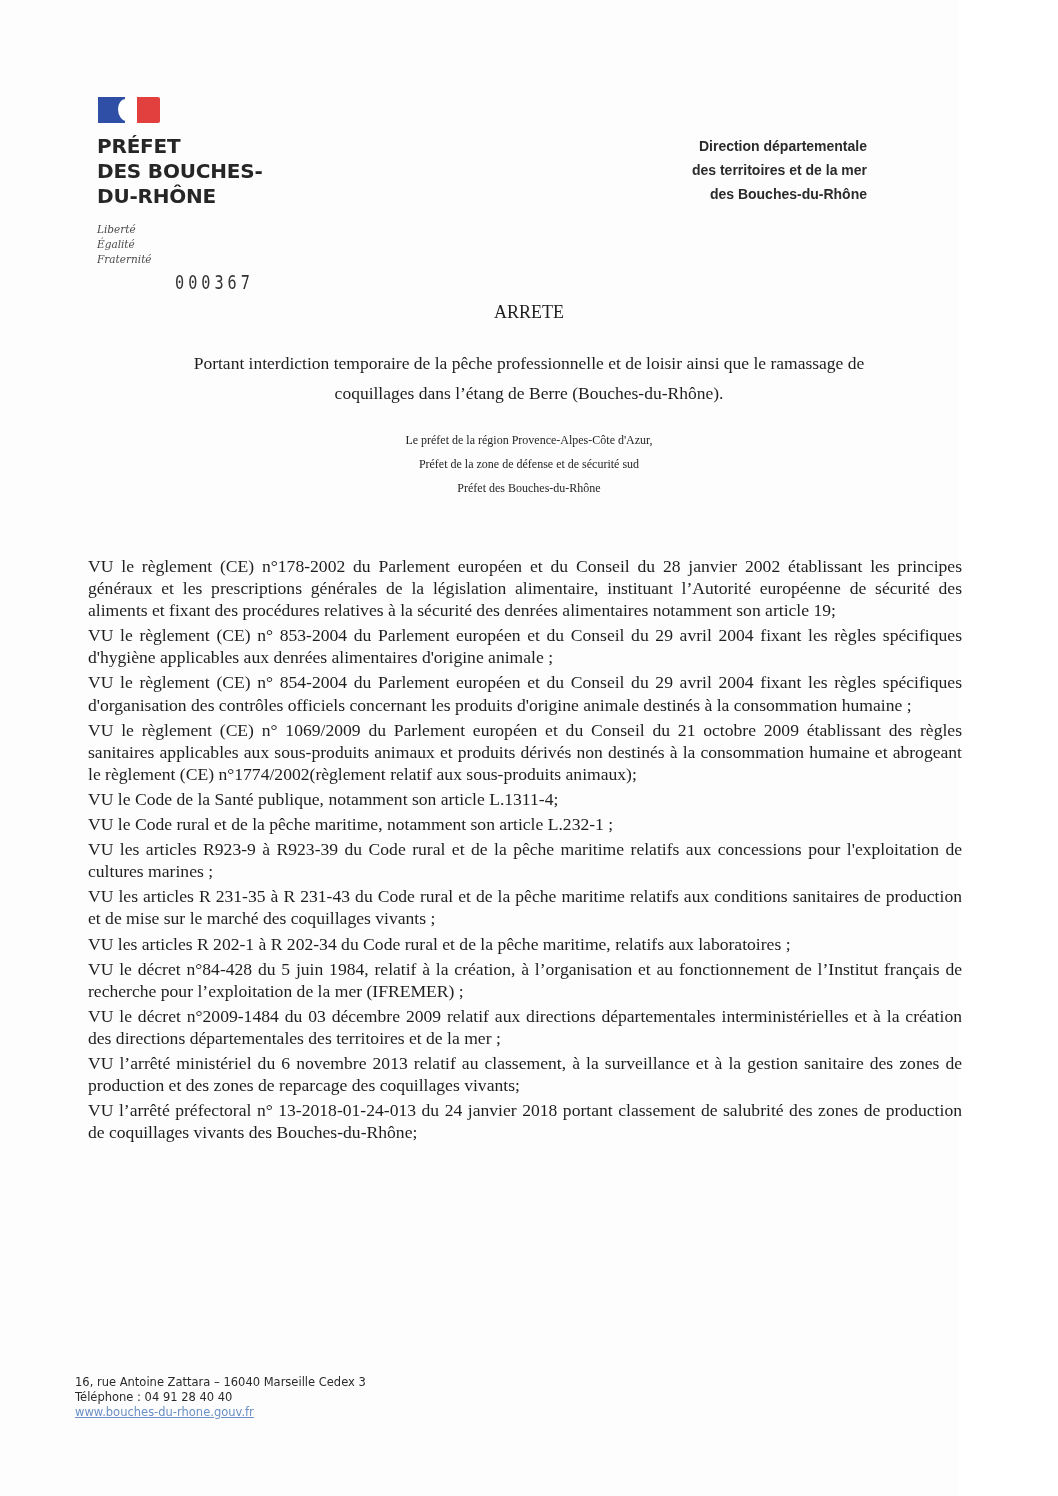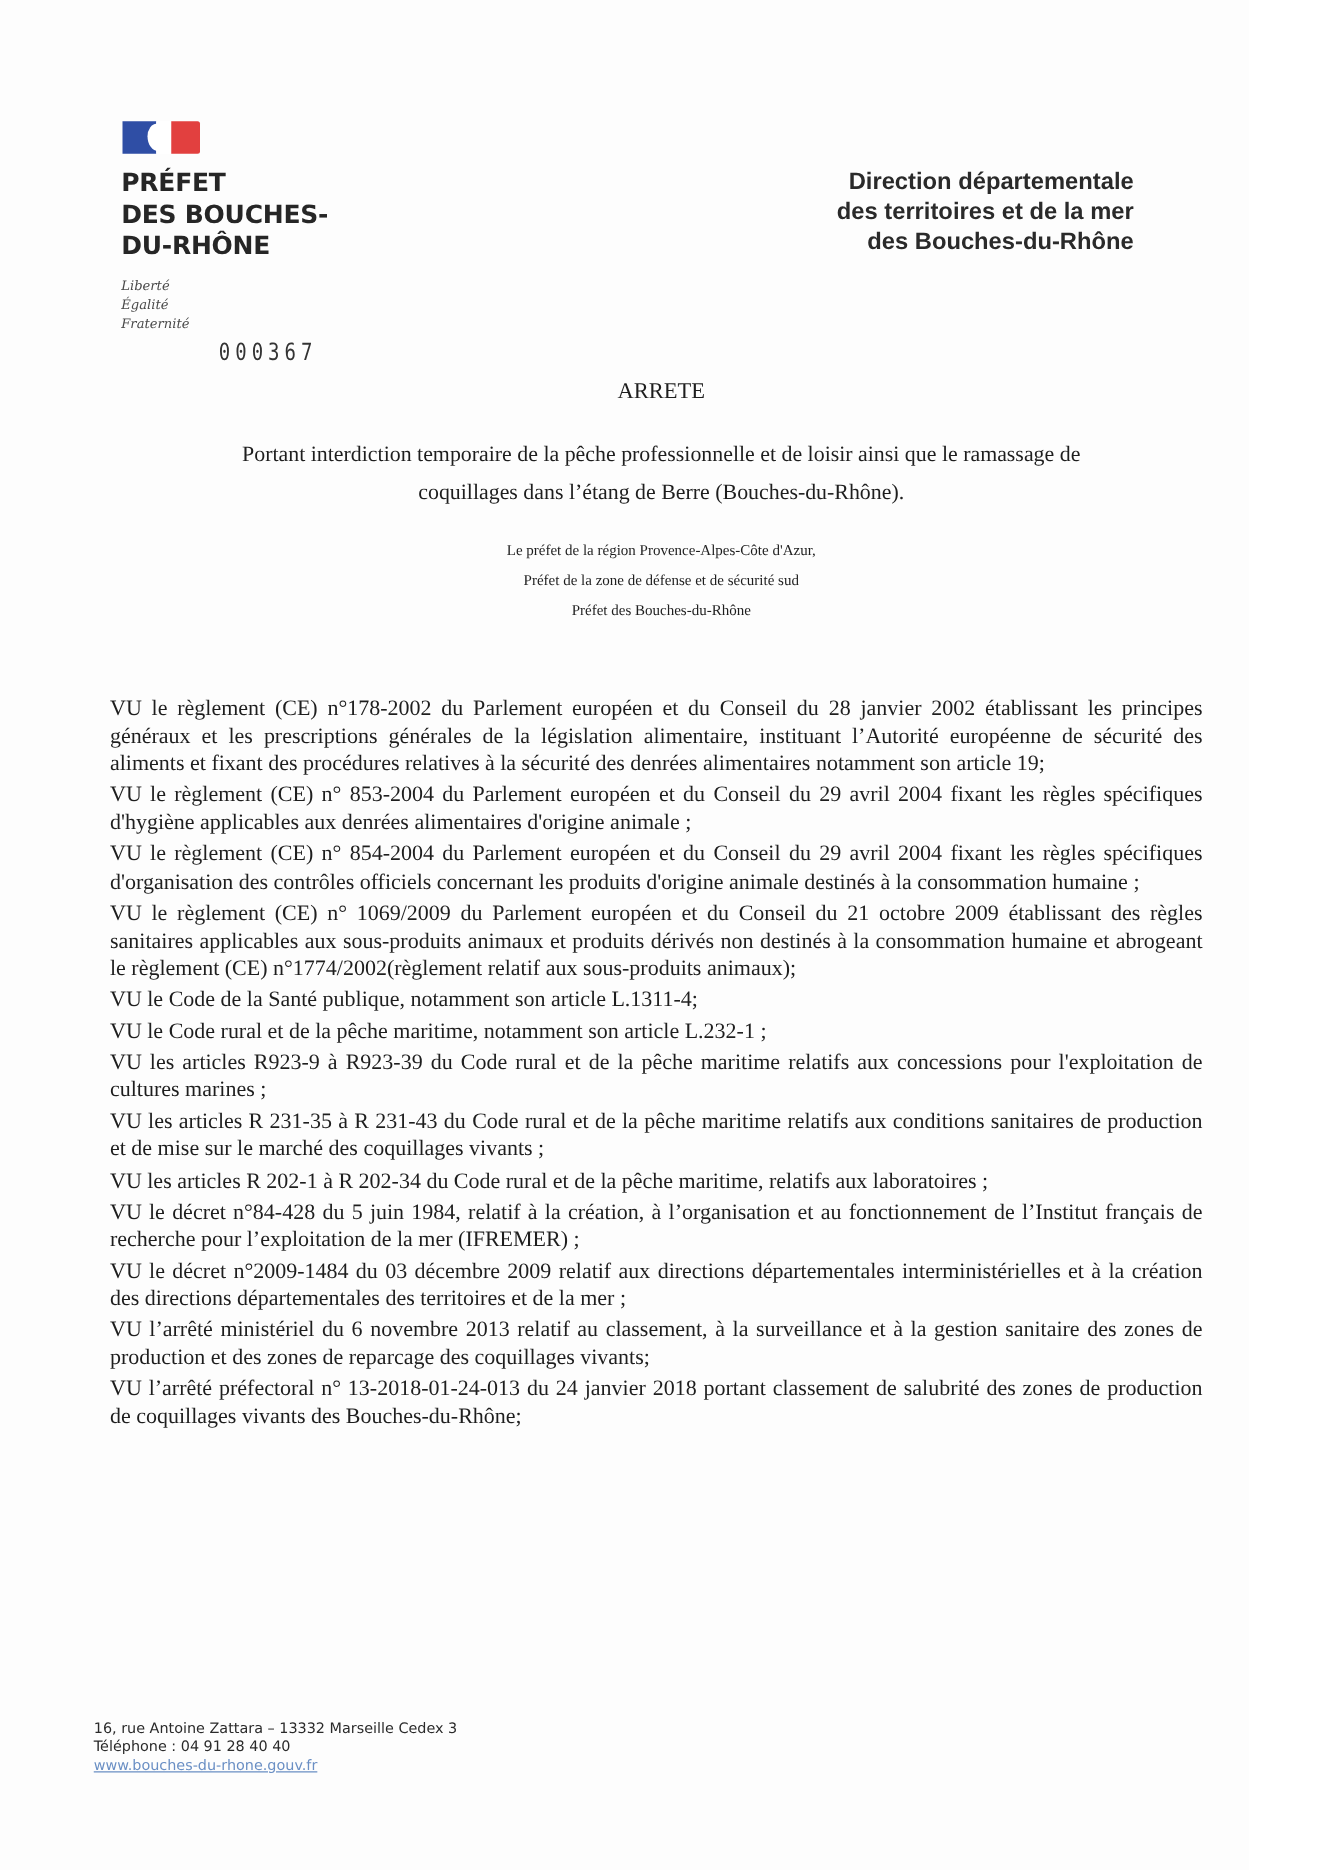--- a/index.html
+++ b/index.html
@@ -1,32 +1,32 @@
 <!DOCTYPE html>
 <html><head>
 <meta charset="utf-8">
 <style>
   html, body { margin: 0; padding: 0; background: #ffffff; }
   body { width: 1058px; height: 1496px; position: relative; overflow: hidden; color: #1f1f1f; }
-  .page { position: absolute; left: 0; top: 0; width: 959px; height: 1496px; background: #fdfdfd; padding-left: 40px; }
+  .page { position: absolute; left: 0; top: 0; width: 959px; height: 1496px; background: #fdfdfd; }
 
   
   .marianne { position: absolute; left: 98px; top: 97px; width: 64px; height: 27px; }
   .flag-blue { position: absolute; left: 0; top: 0; width: 27px; height: 26px; background: #2f4ea5; }
   .flag-white { position: absolute; left: 27px; top: 0; width: 12px; height: 26px; background: #ffffff; }
   .flag-red { position: absolute; left: 39px; top: 0; width: 23px; height: 26px; background: #e2403f; border-radius: 0 2px 2px 0; }
   .marianne-profile { position: absolute; left: 20px; top: 2px; width: 16px; height: 22px; background: #ffffff; border-radius: 50% 40% 40% 60%; }
 
   .prefet-title { position: absolute; left: 97px; top: 134px; font-family: "DejaVu Sans", sans-serif; font-weight: bold; font-size: 20px; line-height: 25px; color: #262626; letter-spacing: -0.2px; }
   .prefet-title div { white-space: nowrap; }
   .devise { position: absolute; left: 97px; top: 222px; font-family: "DejaVu Serif", serif; font-style: italic; font-size: 10.5px; line-height: 15px; color: #4a4a4a; }
   .register-number { position: absolute; left: 175px; top: 271px; font-family: "DejaVu Sans Mono", monospace; font-size: 19px; letter-spacing: 5px; color: #333; transform: scaleX(0.8); transform-origin: left top; }
 
   
-  .direction { position: absolute; right: 92px; top: 134px; text-align: right; font-family: "Liberation Sans", sans-serif; font-weight: bold; font-size: 19px; line-height: 24px; color: #2a2a2a; }
+  .direction { position: absolute; right: 92px; top: 134px; text-align: right; font-family: "Liberation Sans", sans-serif; font-weight: bold; font-size: 14px; line-height: 24px; color: #2a2a2a; }
 
   
   .center-block { position: absolute; left: 80px; width: 898px; text-align: center; font-family: "Liberation Serif", serif; color: #1e1e1e; }
   .arrete { top: 302px; font-size: 18px; }
   .subject { top: 348px; font-size: 17.5px; line-height: 30px; }
   .authority { top: 428px; font-size: 12px; line-height: 24px; }
 
   
   .visas { position: absolute; left: 85px; top: 552px; width: 880px; font-family: "Liberation Serif", serif; font-size: 17.6px; line-height: 22.1px; color: #1e1e1e; text-align: justify; }
   .visa { margin: 3px; padding: 0; }
@@ -90,18 +90,18 @@
     <p class="visa">VU les articles R923-9 à R923-39 du Code rural et de la pêche maritime relatifs aux concessions pour l'exploitation de cultures marines ;</p>
     <p class="visa">VU les articles R 231-35 à R 231-43 du Code rural et de la pêche maritime relatifs aux conditions sanitaires de production et de mise sur le marché des coquillages vivants ;</p>
     <p class="visa">VU les articles R 202-1 à R 202-34 du Code rural et de la pêche maritime, relatifs aux laboratoires ;</p>
     <p class="visa">VU le décret n°84-428 du 5 juin 1984, relatif à la création, à l’organisation et au fonctionnement de l’Institut français de recherche pour l’exploitation de la mer (IFREMER) ;</p>
     <p class="visa">VU le décret n°2009-1484 du 03 décembre 2009 relatif aux directions départementales interministérielles et à la création des directions départementales des territoires et de la mer ;</p>
     <p class="visa">VU l’arrêté ministériel du 6 novembre 2013 relatif au classement, à la surveillance et à la gestion sanitaire des zones de production et des zones de reparcage des coquillages vivants;</p>
     <p class="visa">VU l’arrêté préfectoral n° 13-2018-01-24-013 du 24 janvier 2018 portant classement de salubrité des zones de production de coquillages vivants des Bouches-du-Rhône;</p>
   </div>
 
   <div class="footer">
-    <div>16, rue Antoine Zattara  – 13332 Marseille Cedex 3</div>
+    <div>16, rue Antoine Zattara  – 16040 Marseille Cedex 3</div>
     <div>Téléphone : 04 91 28 40 40</div>
     <div><a>www.bouches-du-rhone.gouv.fr</a></div>
   </div>
 
 </div>
 
 </body></html>

